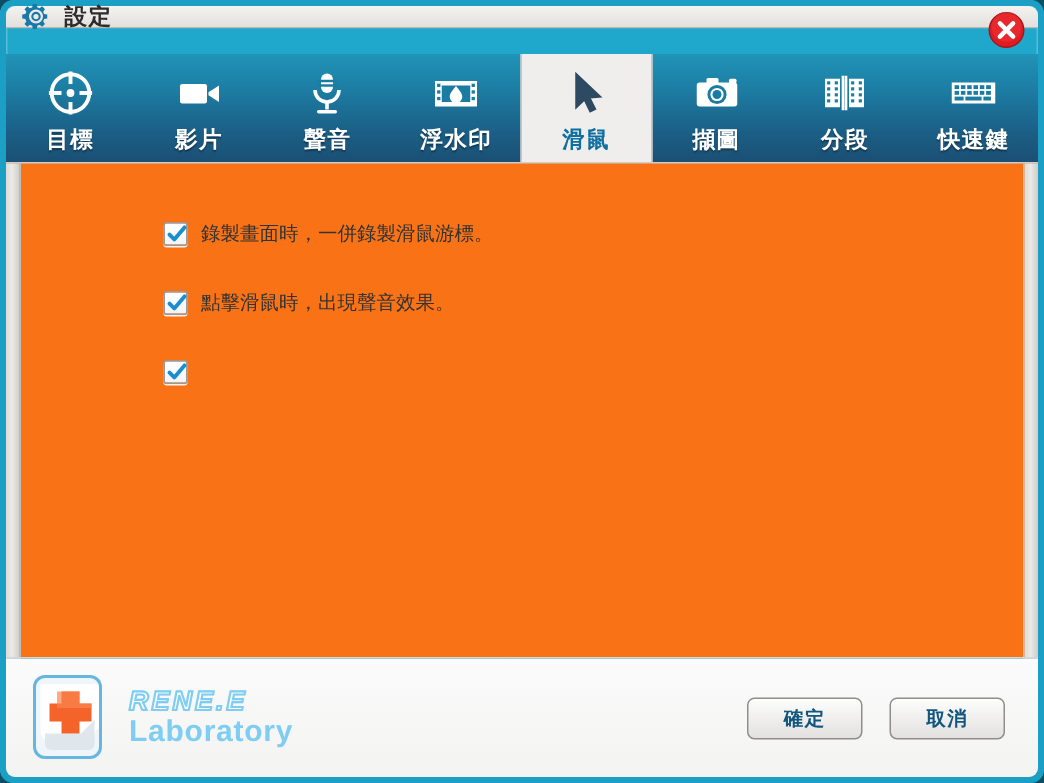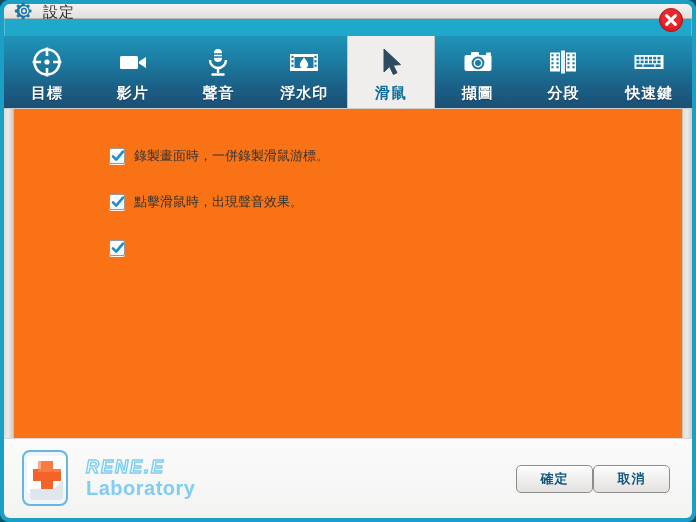--- a/index.html
+++ b/index.html
@@ -38,20 +38,21 @@
     position: absolute;
     left: 4px; top: 4px;
     width: 688px; height: 15px;
     box-sizing: border-box;
     background: linear-gradient(180deg,#f3f3f1 0%, #eceae6 48%, #e2e0dc 100%);
     border-top-left-radius: 6px;
     border-top-right-radius: 6px;
     border-bottom: 1px solid #b9b7b2;
     display: flex;
     align-items: center;
+    font-weight: bold;
   }
   .title-gear {
     margin-left: 10px;
     width: 20px; height: 20px;
     display: block;
   }
   .title-text {
     margin-left: 9px;
     font-size: 15px;
     color: #2c2c2c;
@@ -222,20 +223,21 @@
     margin-left: 0;
     font-size: 20px;
     font-weight: bold;
     color: #7fcdf2;
     letter-spacing: 0.5px;
   }
   .btns {
     position: absolute;
     right: 22px; top: 26px;
     display: flex;
+    gap: 18px;
   }
   .btn {
     width: 77px; height: 28px;
     box-sizing: border-box;
     border: 1px solid #8e8d8a;
     border-radius: 5px;
     background: linear-gradient(180deg,#fdfdfd 0%, #f0efee 50%, #e2e1df 100%);
     color: #11567e;
     font-size: 13px;
     font-weight: bold;

